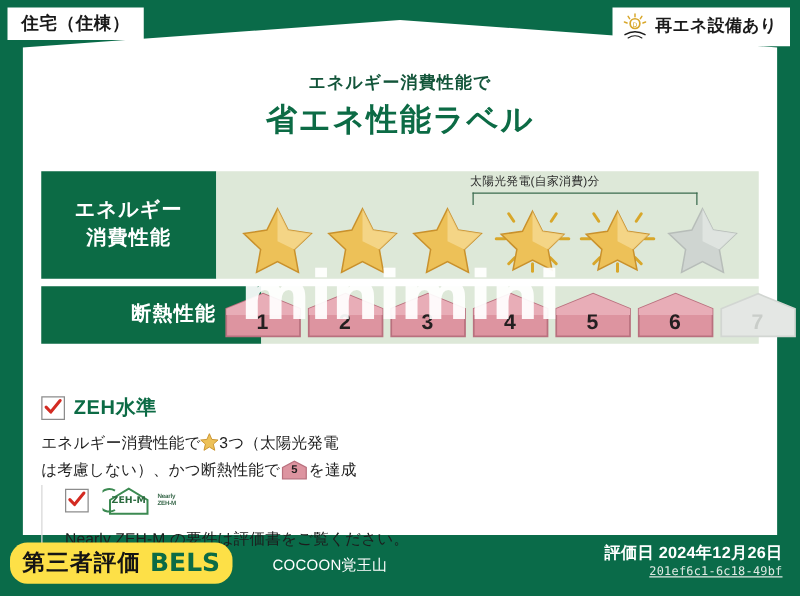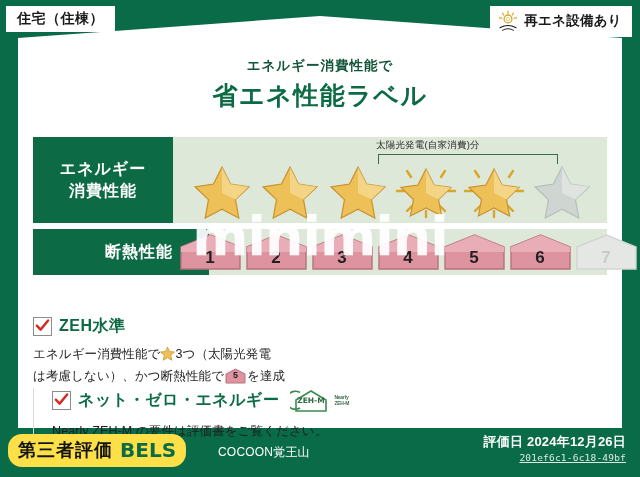--- a/index.html
+++ b/index.html
@@ -382,21 +382,20 @@
       </div>
     </div>
 
     <div class="card right">
       <div class="card-head">
         <span class="chk">
           <svg viewBox="0 0 16 16">
               <path d="M2 8.2 L6 12.4 L14 2.6" fill="none" stroke="#d32b22" stroke-width="2.6" stroke-linecap="round" stroke-linejoin="round"></path>
             </svg>
         </span>
-        <span class="card-title">ネット・ゼロ・エネルギー</span>
         <span class="zehm-logo">
           <svg width="42" height="26" viewBox="0 0 42 26">
             <path d="M6,12 L21,3 L36,12 L36,23 L6,23 Z" fill="none" stroke="#3c8a52" stroke-width="1.6"></path>
             <path d="M10,4.5 A9,9 0 1 0 10,20" fill="none" stroke="#3c8a52" stroke-width="1.6"></path>
             <text x="21" y="14.5" font-size="7.5" font-weight="bold" fill="#2c6b3f" text-anchor="middle" font-family="DejaVu Sans">ZEH-M</text>
           </svg>
           <span class="zehm-cap">
             <span>Nearly</span><br>
             <span>ZEH-M</span>
           </span>

